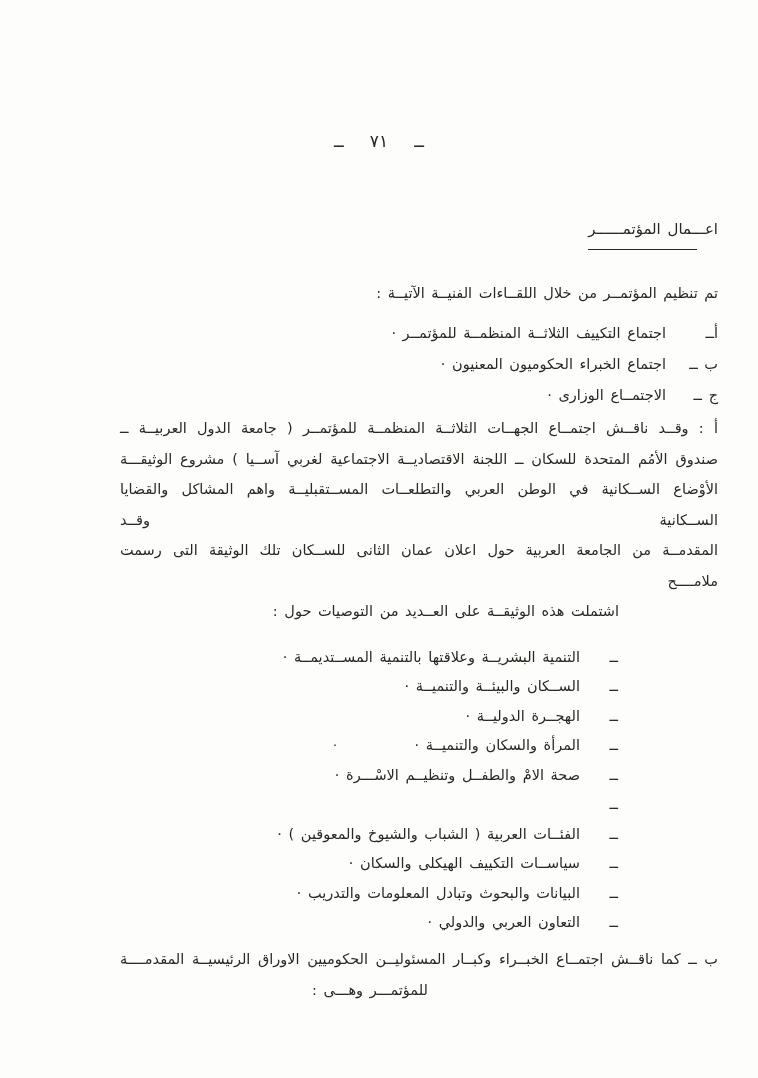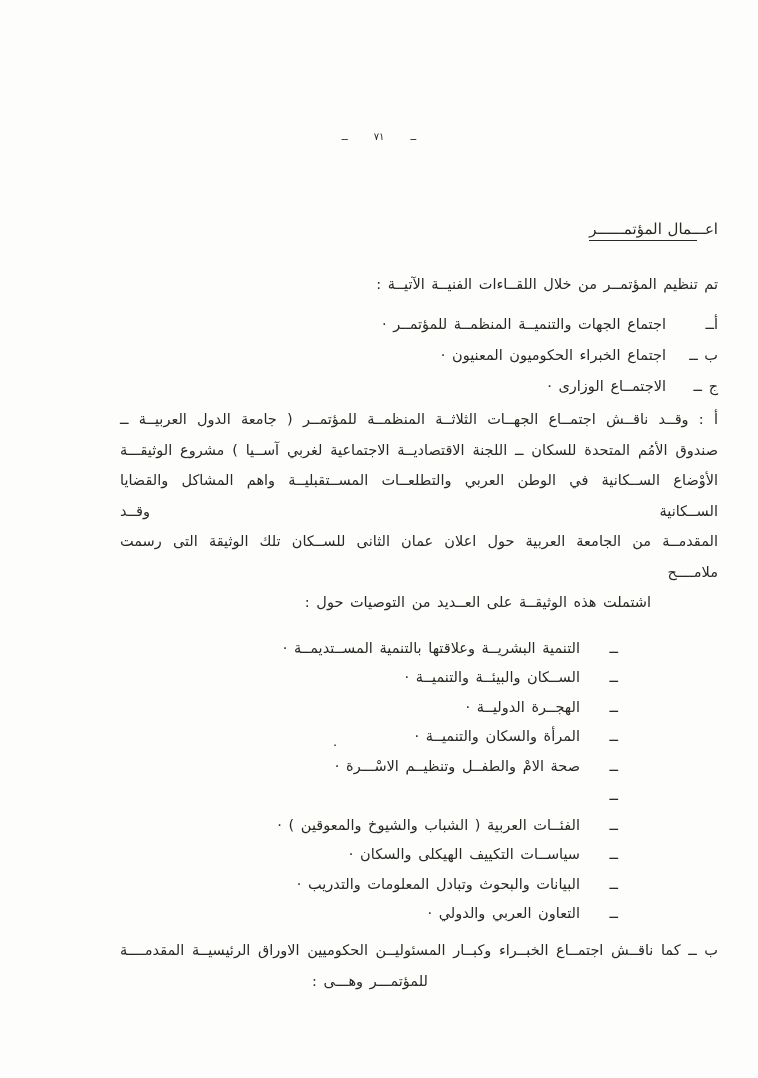--- a/index.html
+++ b/index.html
@@ -9,46 +9,46 @@
     margin:0 auto;
     position:relative;
     overflow:hidden;
     font-family:"DejaVu Sans",sans-serif;
     color:#2b2824;
     direction:rtl;
   }
   
   .pageno{
     position:absolute;top:131px;left:0;width:100%;
-    text-align:center;font-size:10px;direction:rtl;
+    text-align:center;font-size:17px;direction:rtl;
   }
   .pageno span{margin:0 13px;}
   
   .content{
     position:absolute;top:0;right:40px;left:120px;
     direction:rtl;
     font-size:14.5px;
     word-spacing:2px;
   }
   .heading-wrap{margin-top:220px;text-align:right;}
   .heading{
     display:inline-block;position:relative;
-    font-size:15px;letter-spacing:.5px;padding-bottom:3px;font-family:Liberation Serif, serif;
+    font-size:15px;letter-spacing:.5px;padding-bottom:12px;
   }
   .heading::after{
     content:"";position:absolute;left:0;bottom:0;
     width:84%;height:1.5px;background:#2b2824;
   }
   .intro{margin-top:32px;text-align:right;line-height:22px;}
   .meetings{margin-top:14px;}
   .meeting-row{display:flex;gap:22px;line-height:31px;align-items:baseline;}
   .meeting-marker{min-width:30px;white-space:nowrap;}
   .para-a{margin-top:2px;line-height:30.5px;}
   .jline{text-align:justify;text-align-last:justify;text-justify:inter-word;}
-  .closing-line{text-align:right;margin-right:67px;}
+  .closing-line{text-align:right;margin-right:99px;}
   .bullets{margin-top:16px;}
   .bullet-row{display:flex;gap:20px;margin-right:100px;line-height:29.5px;align-items:baseline;}
   .bullet-dash{min-width:18px;}
   .para-b{margin-top:6px;line-height:31px;}
   .para-b-cont{text-align:center;margin-right:98px;}
   .stray{position:absolute;left:333px;top:738px;font-size:13px;color:#2b2824;}
 </style>
 </head>
 <body>
 
@@ -62,21 +62,21 @@
 
     <div class="heading-wrap">
       <span class="heading">اعـــمال المؤتمــــــر</span>
     </div>
 
     <div class="intro">تم تنظيم المؤتمــر من خلال اللقــاءات الفنيــة الآتيــة :</div>
 
     <div class="meetings">
       <div class="meeting-row">
         <span class="meeting-marker">أــ</span>
-        <span>اجتماع الجهات والتنميــة المنظمــة للمؤتمــر ·</span>
+        <span>اجتماع التكييف الثلاثــة المنظمــة للمؤتمــر ·</span>
       </div>
       <div class="meeting-row">
         <span class="meeting-marker">ب ــ</span>
         <span>اجتماع الخبراء الحكوميون المعنيون ·</span>
       </div>
       <div class="meeting-row">
         <span class="meeting-marker">ج ــ</span>
         <span>الاجتمــاع الوزارى ·</span>
       </div>
     </div>

